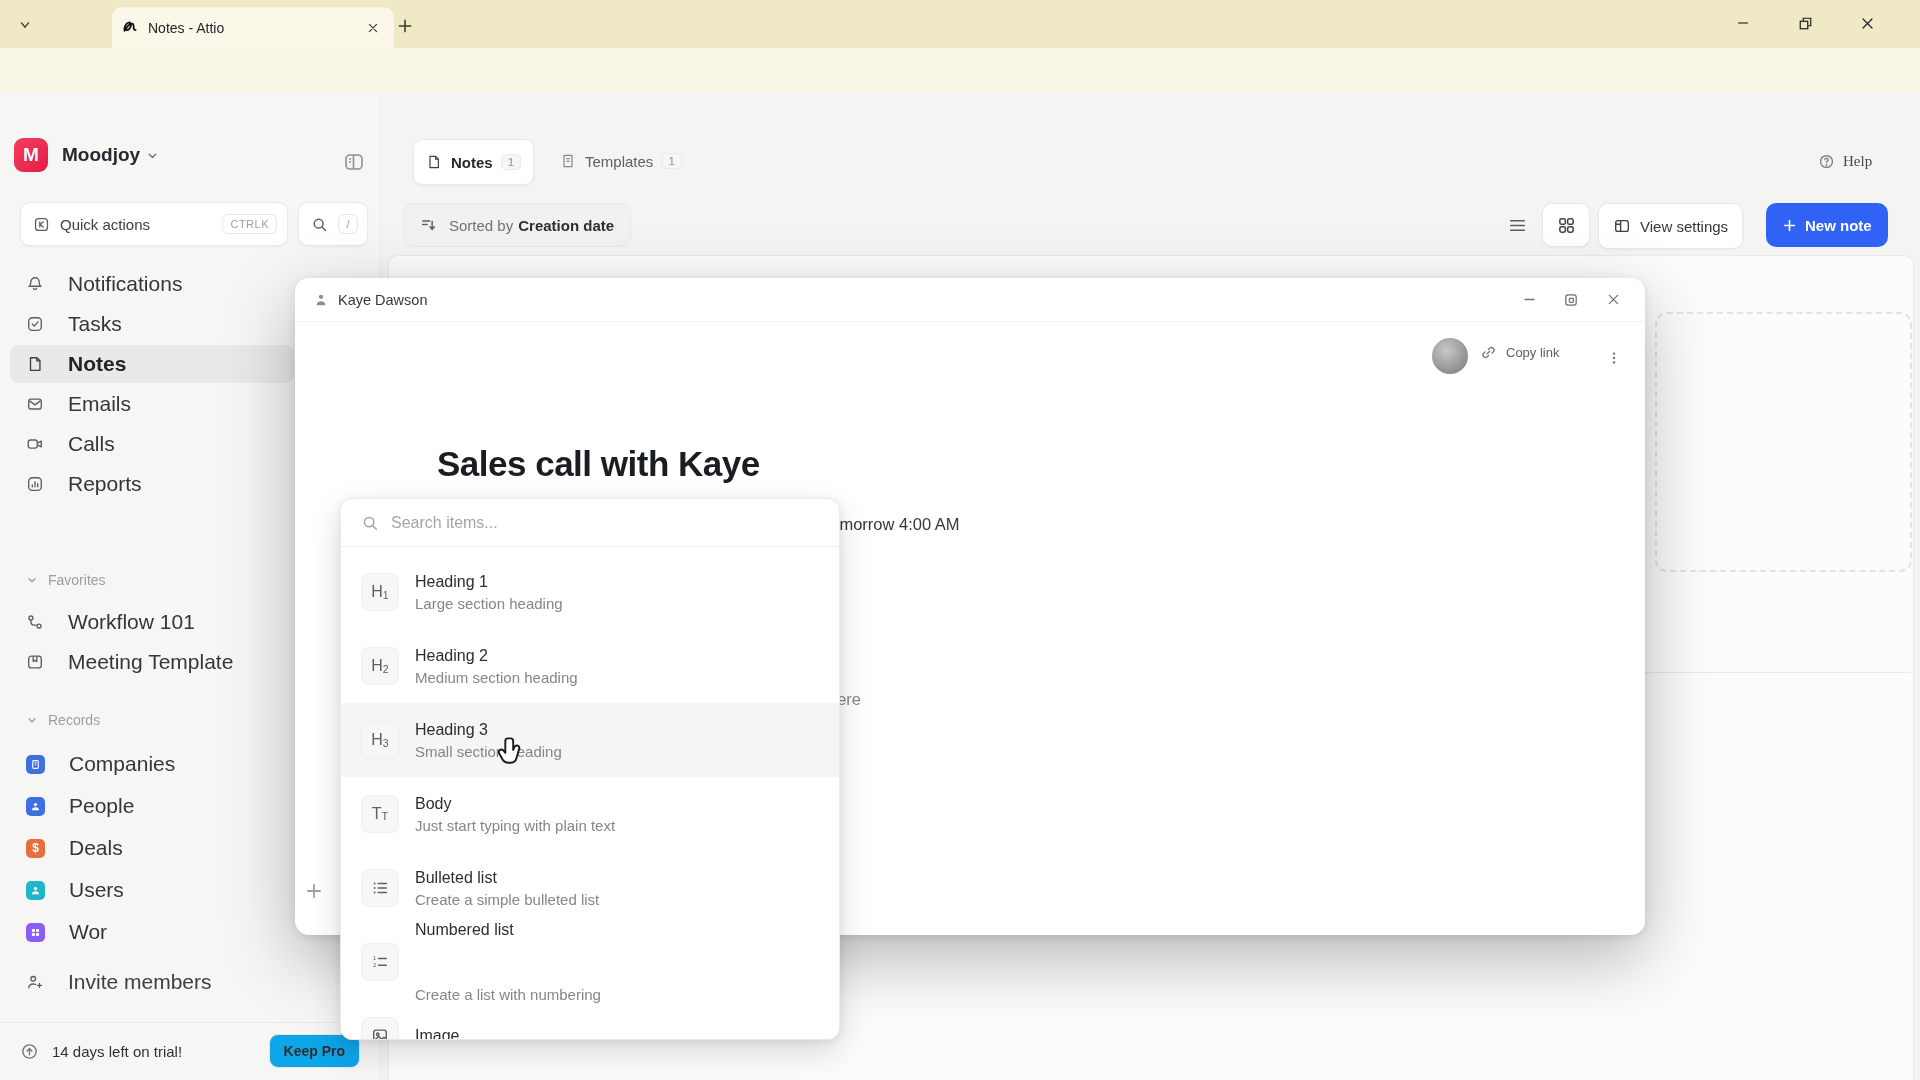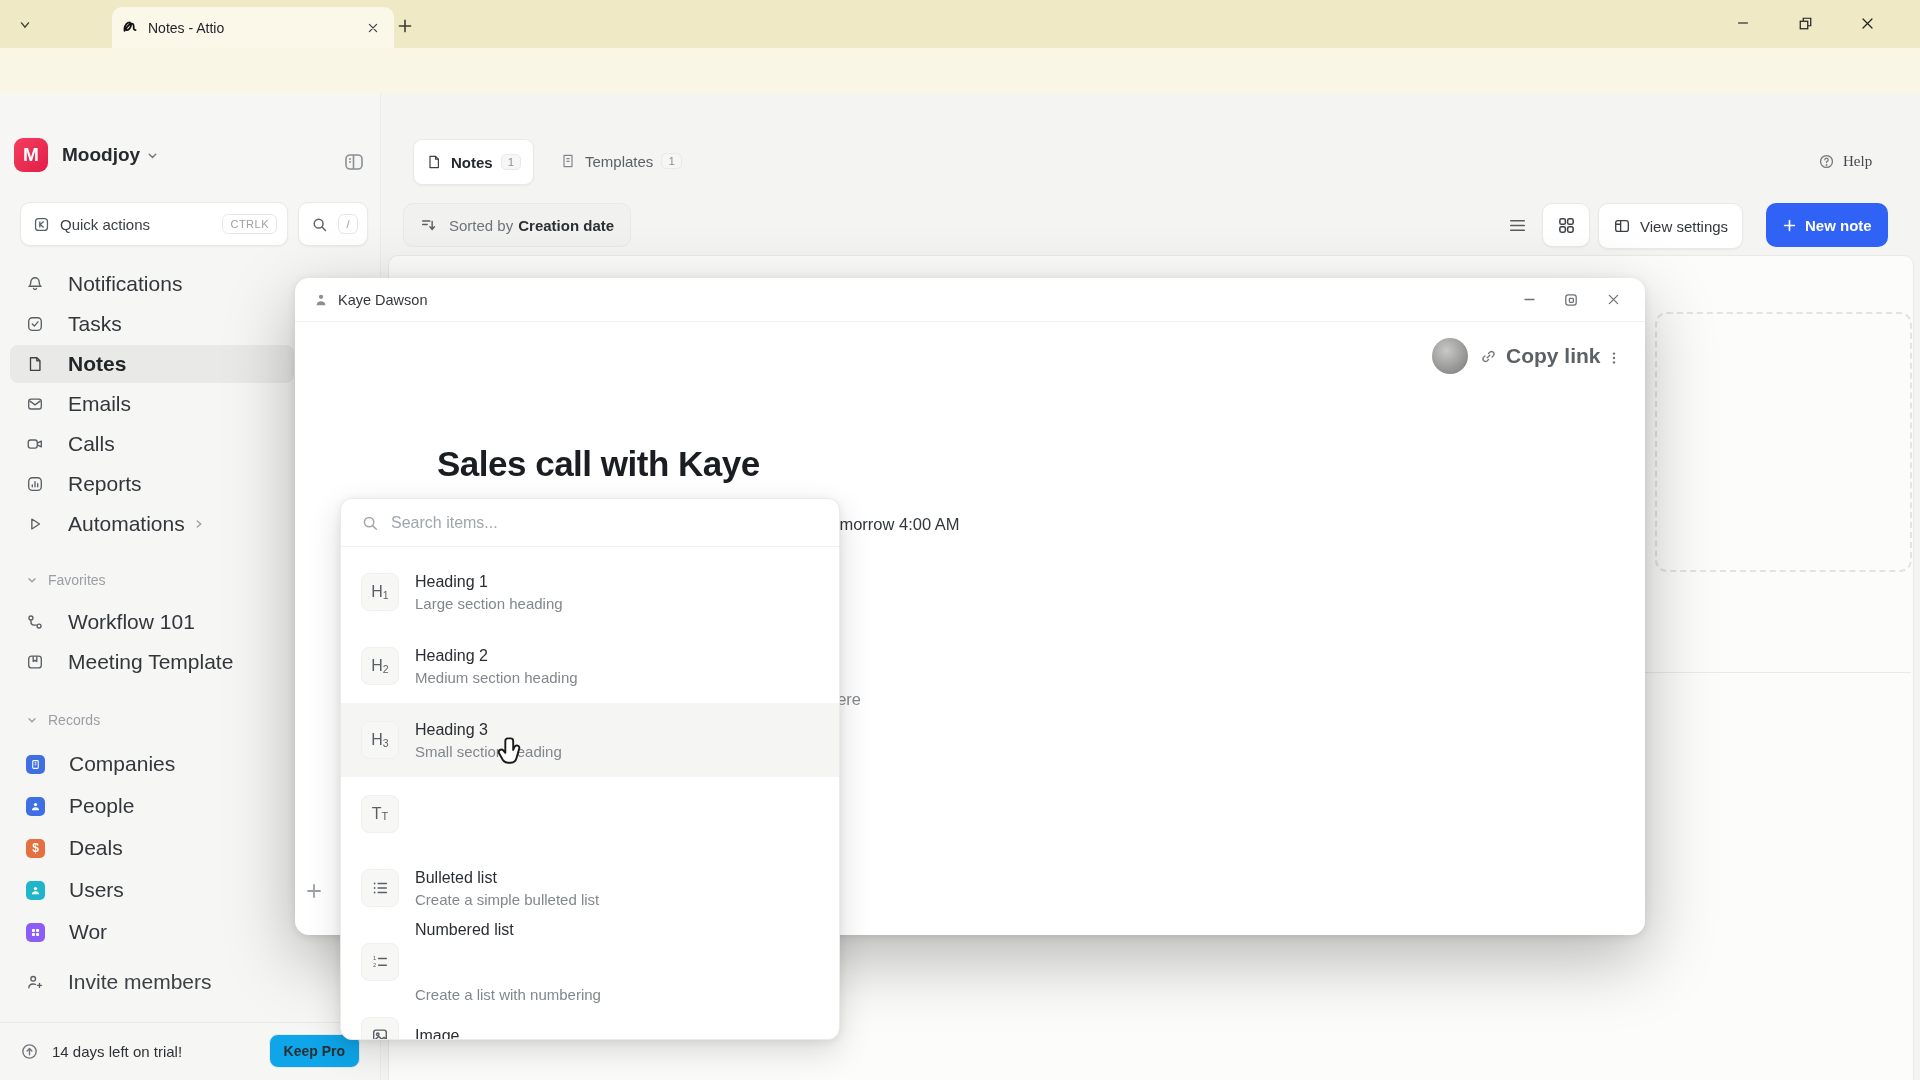--- a/index.html
+++ b/index.html
@@ -64,21 +64,21 @@
   .newnote{background:#2f62f5;border-radius:10px;height:44px;padding:0 16px;color:#fff;}
 
   
   .modal{left:295px;top:185px;width:1350px;height:657px;background:#fff;border-radius:14px;z-index:10;
     box-shadow:0 24px 70px rgba(0,0,0,.28),0 2px 10px rgba(0,0,0,.10);}
   .modal-titlebar{left:0;top:0;width:1350px;height:44px;border-bottom:1px solid #f0f0ee;padding:0 18px;box-sizing:border-box;}
   .modal-record{font-size:14.5px;color:#33373c;font-weight:500;margin-left:9px;}
   .mctl{width:28px;height:28px;justify-content:center;color:#6d7277;border-radius:6px;}
   .note-avatar{left:1137px;top:60px;width:36px;height:36px;border-radius:50%;
     background:radial-gradient(circle at 40% 35%,#c9c9c7,#8f8f8d 70%,#6f6f6d);}
-  .copylink{left:1185px;top:66px;color:#5c6166;font-size:21px;font-weight:700;justify-content:space-between;}
+  .copylink{left:1185px;top:66px;color:#5c6166;font-size:13px;font-weight:400;justify-content:space-between;}
   .note-title{left:142px;top:166px;font-size:35px;font-weight:700;color:#1a1d21;letter-spacing:-.5px;}
   .note-meta{left:527px;top:237px;font-size:16.5px;color:#33373c;z-index:11;}
   .body-frag{left:533px;top:412px;font-size:16.5px;color:#83888d;z-index:11;}
   .addblock{left:4px;top:598px;width:30px;height:30px;justify-content:center;color:#9aa0a6;z-index:11;}
 
   
   .dropdown{left:340px;top:405px;width:498px;height:540px;background:#fff;border:1px solid #eaeae8;border-radius:12px;
     box-shadow:0 12px 34px rgba(0,0,0,.14),0 2px 8px rgba(0,0,0,.08);z-index:20;overflow:hidden;}
   .sm-search{height:47px;border-bottom:1px solid #efefed;padding:0 20px;}
   .sm-placeholder{font-size:16px;color:#a1a6ab;margin-left:12px;}
@@ -256,29 +256,20 @@
           </svg>
         <span class="navlabel">Calls</span>
       </div>
       <div class="abs flex navrow" style="top:372px;">
         <svg width="18" height="18" viewBox="0 0 20 20" fill="none" stroke="#5b6065" stroke-width="1.5" stroke-linecap="round">
             <rect x="3" y="3" width="14" height="14" rx="4"></rect>
             <path d="M7 13 V11 M10 13 V7.5 M13 13 V9.5"></path>
           </svg>
         <span class="navlabel">Reports</span>
       </div>
-      <div class="abs flex navrow" style="top:412px;">
-        <svg width="18" height="18" viewBox="0 0 20 20" fill="none" stroke="#5b6065" stroke-width="1.5" stroke-linejoin="round">
-            <path d="M6.5 4.5 L15 10 L6.5 15.5 Z"></path>
-          </svg>
-        <span class="navlabel">Automations</span>
-        <svg width="12" height="12" viewBox="0 0 20 20" fill="none" stroke="#9b9fa4" stroke-width="2.2" stroke-linecap="round" style="margin-left:8px;">
-            <polyline points="7,5 13,10 7,15"></polyline>
-          </svg>
-      </div>
 
       <div class="abs flex" style="left:26px;top:474px;height:26px;">
         <svg width="12" height="12" viewBox="0 0 20 20" fill="none" stroke="#9b9fa4" stroke-width="2.2" stroke-linecap="round">
             <polyline points="5,8 10,13 15,8"></polyline>
           </svg>
         <span class="seclabel">Favorites</span>
       </div>
       <div class="abs flex navrow" style="top:510px;">
         <svg width="18" height="18" viewBox="0 0 20 20" fill="none" stroke="#5b6065" stroke-width="1.5">
             <circle cx="5.5" cy="5.5" r="2.2"></circle>
@@ -517,20 +508,24 @@
         <span class="sm-text">
             <span class="sm-title" style="display:block;">Heading 3</span>
             <span class="sm-desc" style="display:block;">Small section heading</span>
           </span>
       </div>
       <div class="sm-item">
         <span class="flex sm-iconbox">
             <span class="sm-glyph">T</span>
             <span class="sm-glyph-sub" style="margin-top:4px;font-size:11px;">T</span>
           </span>
+        <span class="sm-text">
+            <span class="sm-title" style="display:block;">Body</span>
+            <span class="sm-desc" style="display:block;">Just start typing with plain text</span>
+          </span>
       </div>
       <div class="sm-item">
         <span class="flex sm-iconbox">
           <svg width="18" height="18" viewBox="0 0 20 20" fill="none" stroke="#5a5f66" stroke-width="1.7" stroke-linecap="round">
               <circle cx="4" cy="5" r="1" fill="#5a5f66" stroke="none"></circle>
               <circle cx="4" cy="10" r="1" fill="#5a5f66" stroke="none"></circle>
               <circle cx="4" cy="15" r="1" fill="#5a5f66" stroke="none"></circle>
               <path d="M8 5 H17 M8 10 H17 M8 15 H17"></path>
             </svg>
         </span>

